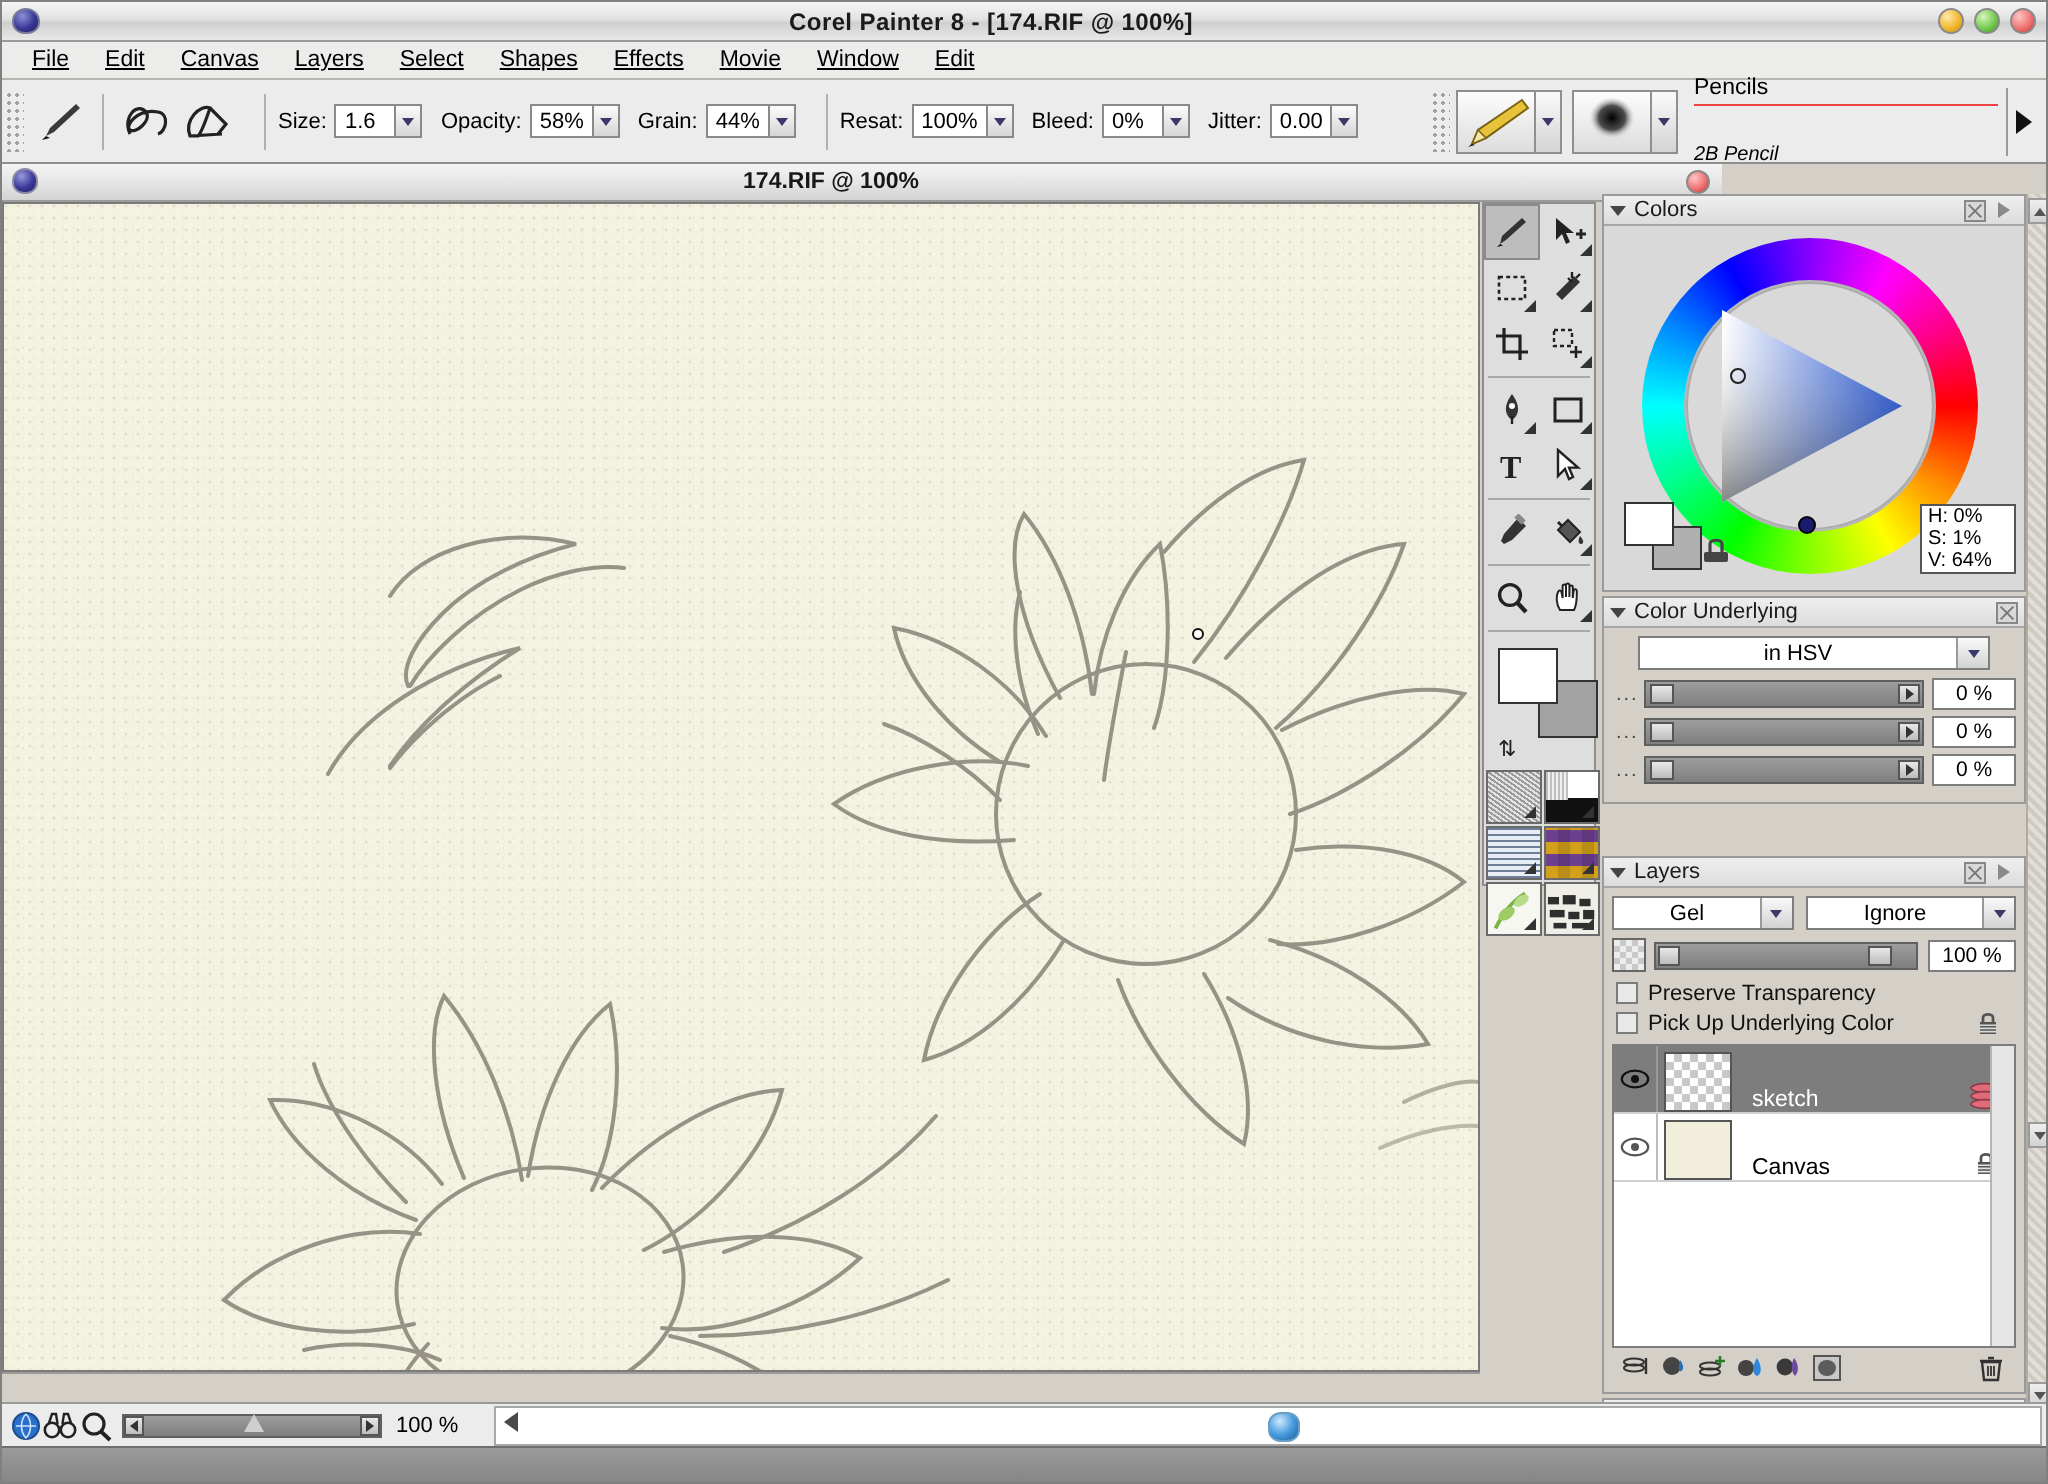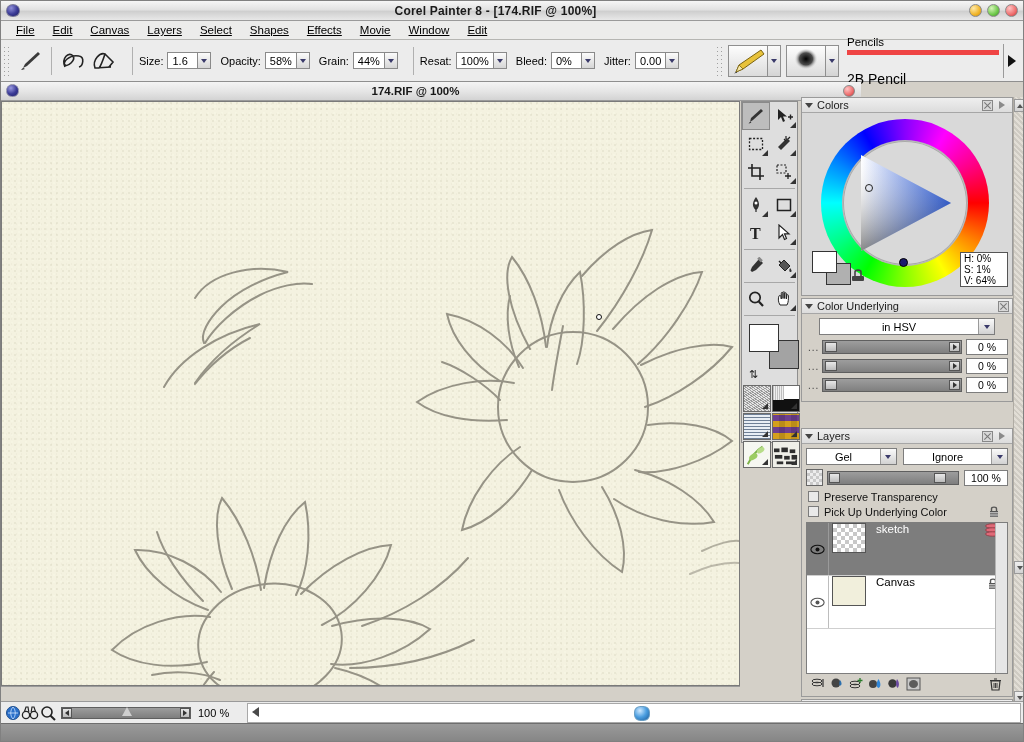--- a/index.html
+++ b/index.html
@@ -110,23 +110,23 @@
     width: 13px; height: 32px; border: 1px solid #8f8f8f; border-left: none;
     background: linear-gradient(to bottom, #fafafa, #d4d4d4);
     display: flex; align-items: center; justify-content: center;
   }
   #brush-names {
     margin-left: 8px; width: 152px; height: 34px;
     display: flex; flex-direction: column; justify-content: center;
   }
   #brush-category {
     font-size: 11.5px; color: #000; padding-bottom: 1px;
-    border-bottom: 5px solid #ef4444; line-height: 14px;
-  }
-  #brush-variant { font-size: 14px; color: #000; line-height: 15px; padding-top: 17px; }
+    border-bottom: 1px solid #ef4444; line-height: 14px;
+  }
+  #brush-variant { font-size: 10px; color: #000; line-height: 15px; padding-top: 17px; font-style: italic; }
   #brush-more {
     width: 16px; height: 34px; margin-left: 4px; margin-right: 4px;
     border-left: 1px solid #9a9a9a;
     display: flex; align-items: center; justify-content: center;
   }
   .caret-r {
     width: 0; height: 0;
     border-top: 6px solid transparent; border-bottom: 6px solid transparent;
     border-left: 8px solid #111;
   }
@@ -382,21 +382,21 @@
     width: 11px; height: 11px; background: #e9e9e9; border: 1px solid #7b7b7b;
     margin-right: 5px; margin-left: 2px;
   }
   .chk-label { font-size: 11px; color: #111; }
   #lock-icon { margin-left: auto; margin-right: 6px; }
   #layer-list {
     margin-top: 3px; height: 152px; background: #fff;
     border: 1px solid #7d7d7d; position: relative; overflow: hidden;
   }
   .layer-row {
-    height: 53px; display: flex; align-items: flex-start;
+    height: 34px; display: flex; align-items: flex-end;
     border-bottom: 1px solid #cfcfcf; position: relative;
   }
   .layer-row.sel { background: #7d7d7d; }
   .eye-cell {
     width: 22px; height: 100%; display: flex; align-items: center; justify-content: center;
     border-right: 1px solid #bdbdbd;
   }
   .layer-row.sel .eye-cell { border-right: 1px solid #9a9a9a; }
   .layer-thumb {
     width: 34px; height: 30px; border: 1px solid #555; margin-left: 3px;

